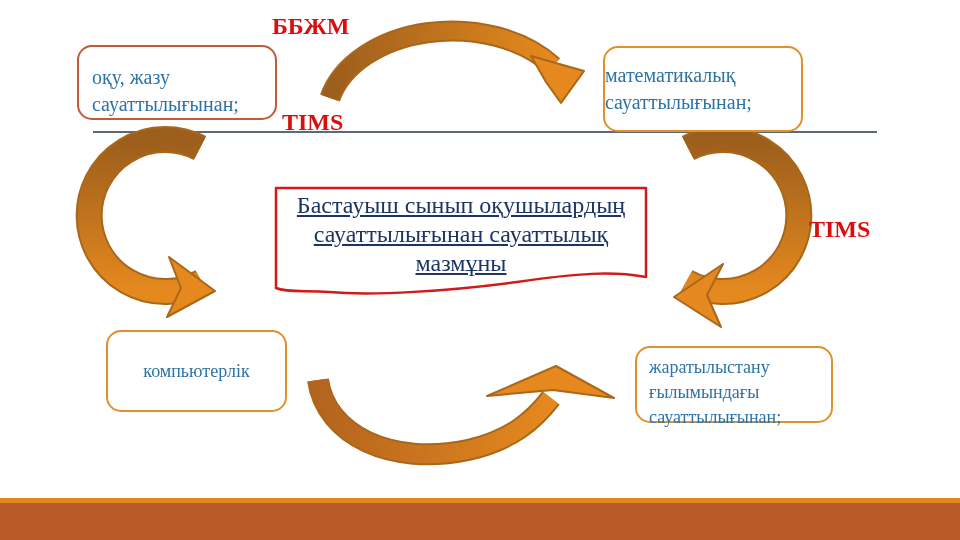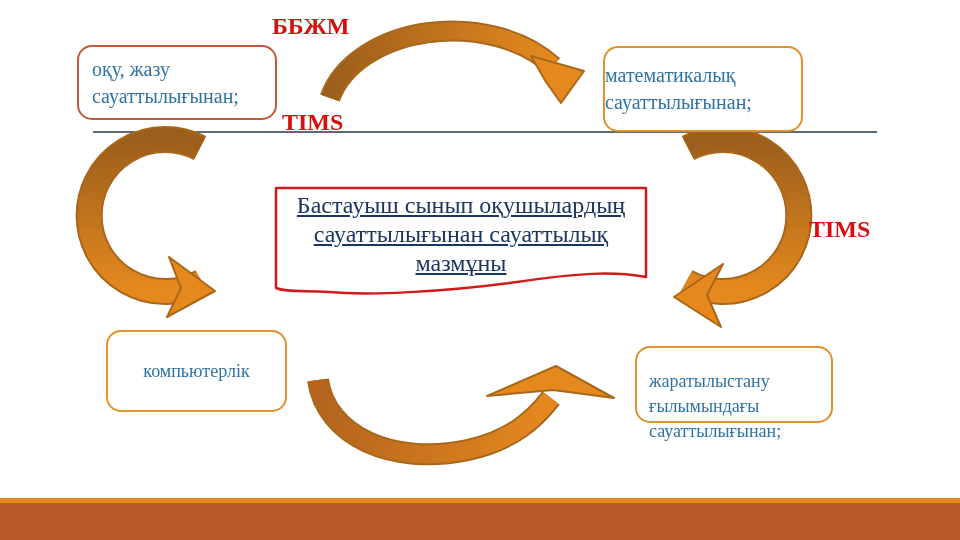--- a/index.html
+++ b/index.html
@@ -25,26 +25,26 @@
   .g-orange { stop-color:var(--arrow-orange,#E5891E); }
   .wave { fill:#ffffff; stroke:var(--center-border-red,#D11A1A);
           stroke-width:2.5; stroke-linejoin:round; }
   .box {
     border:2.5px solid var(--box-border-orange,#E0912C); border-radius:15px;
     background:#ffffff; color:var(--text-blue,#2E73A5);
     display:flex; flex-direction:column; justify-content:center;
     box-sizing:border-box; z-index:3; line-height:27px; font-size:20px;
   }
   .box-top-left    { left:77px;  top:45px;  width:200px; height:75px; padding-left:13px;
-                     border-color:var(--box-border-rust,#C05A38); }
+                     border-color:var(--box-border-rust,#C05A38);justify-content:flex-end; }
   .box-top-right   { left:603px; top:46px;  width:200px; height:86px; }
   .box-bottom-left { left:106px; top:330px; width:181px; height:82px;
                      text-align:center; font-size:18px; line-height:26px; }
   .box-bottom-right{ left:635px; top:346px; width:198px; height:77px; padding-left:12px;
-                     justify-content:flex-start; padding-top:21px;
+                     justify-content:flex-start; padding-top:7px;
                      font-size:18px; line-height:25px; }
   .center-text {
     left:276px; top:191px; width:370px; text-align:center; z-index:3;
     color:var(--text-navy,#1D3563); font-size:24px; line-height:29px;text-decoration:underline;
   }
   .footer-amber { left:0; bottom:37px; width:960px; height:5px;
                   background:var(--footer-amber,#E2891B); z-index:5; }
   .footer-rust  { left:0; bottom:0;  width:960px; height:37px;
                   background:var(--footer-rust,#BA5A2B); z-index:5; }
 </style>

